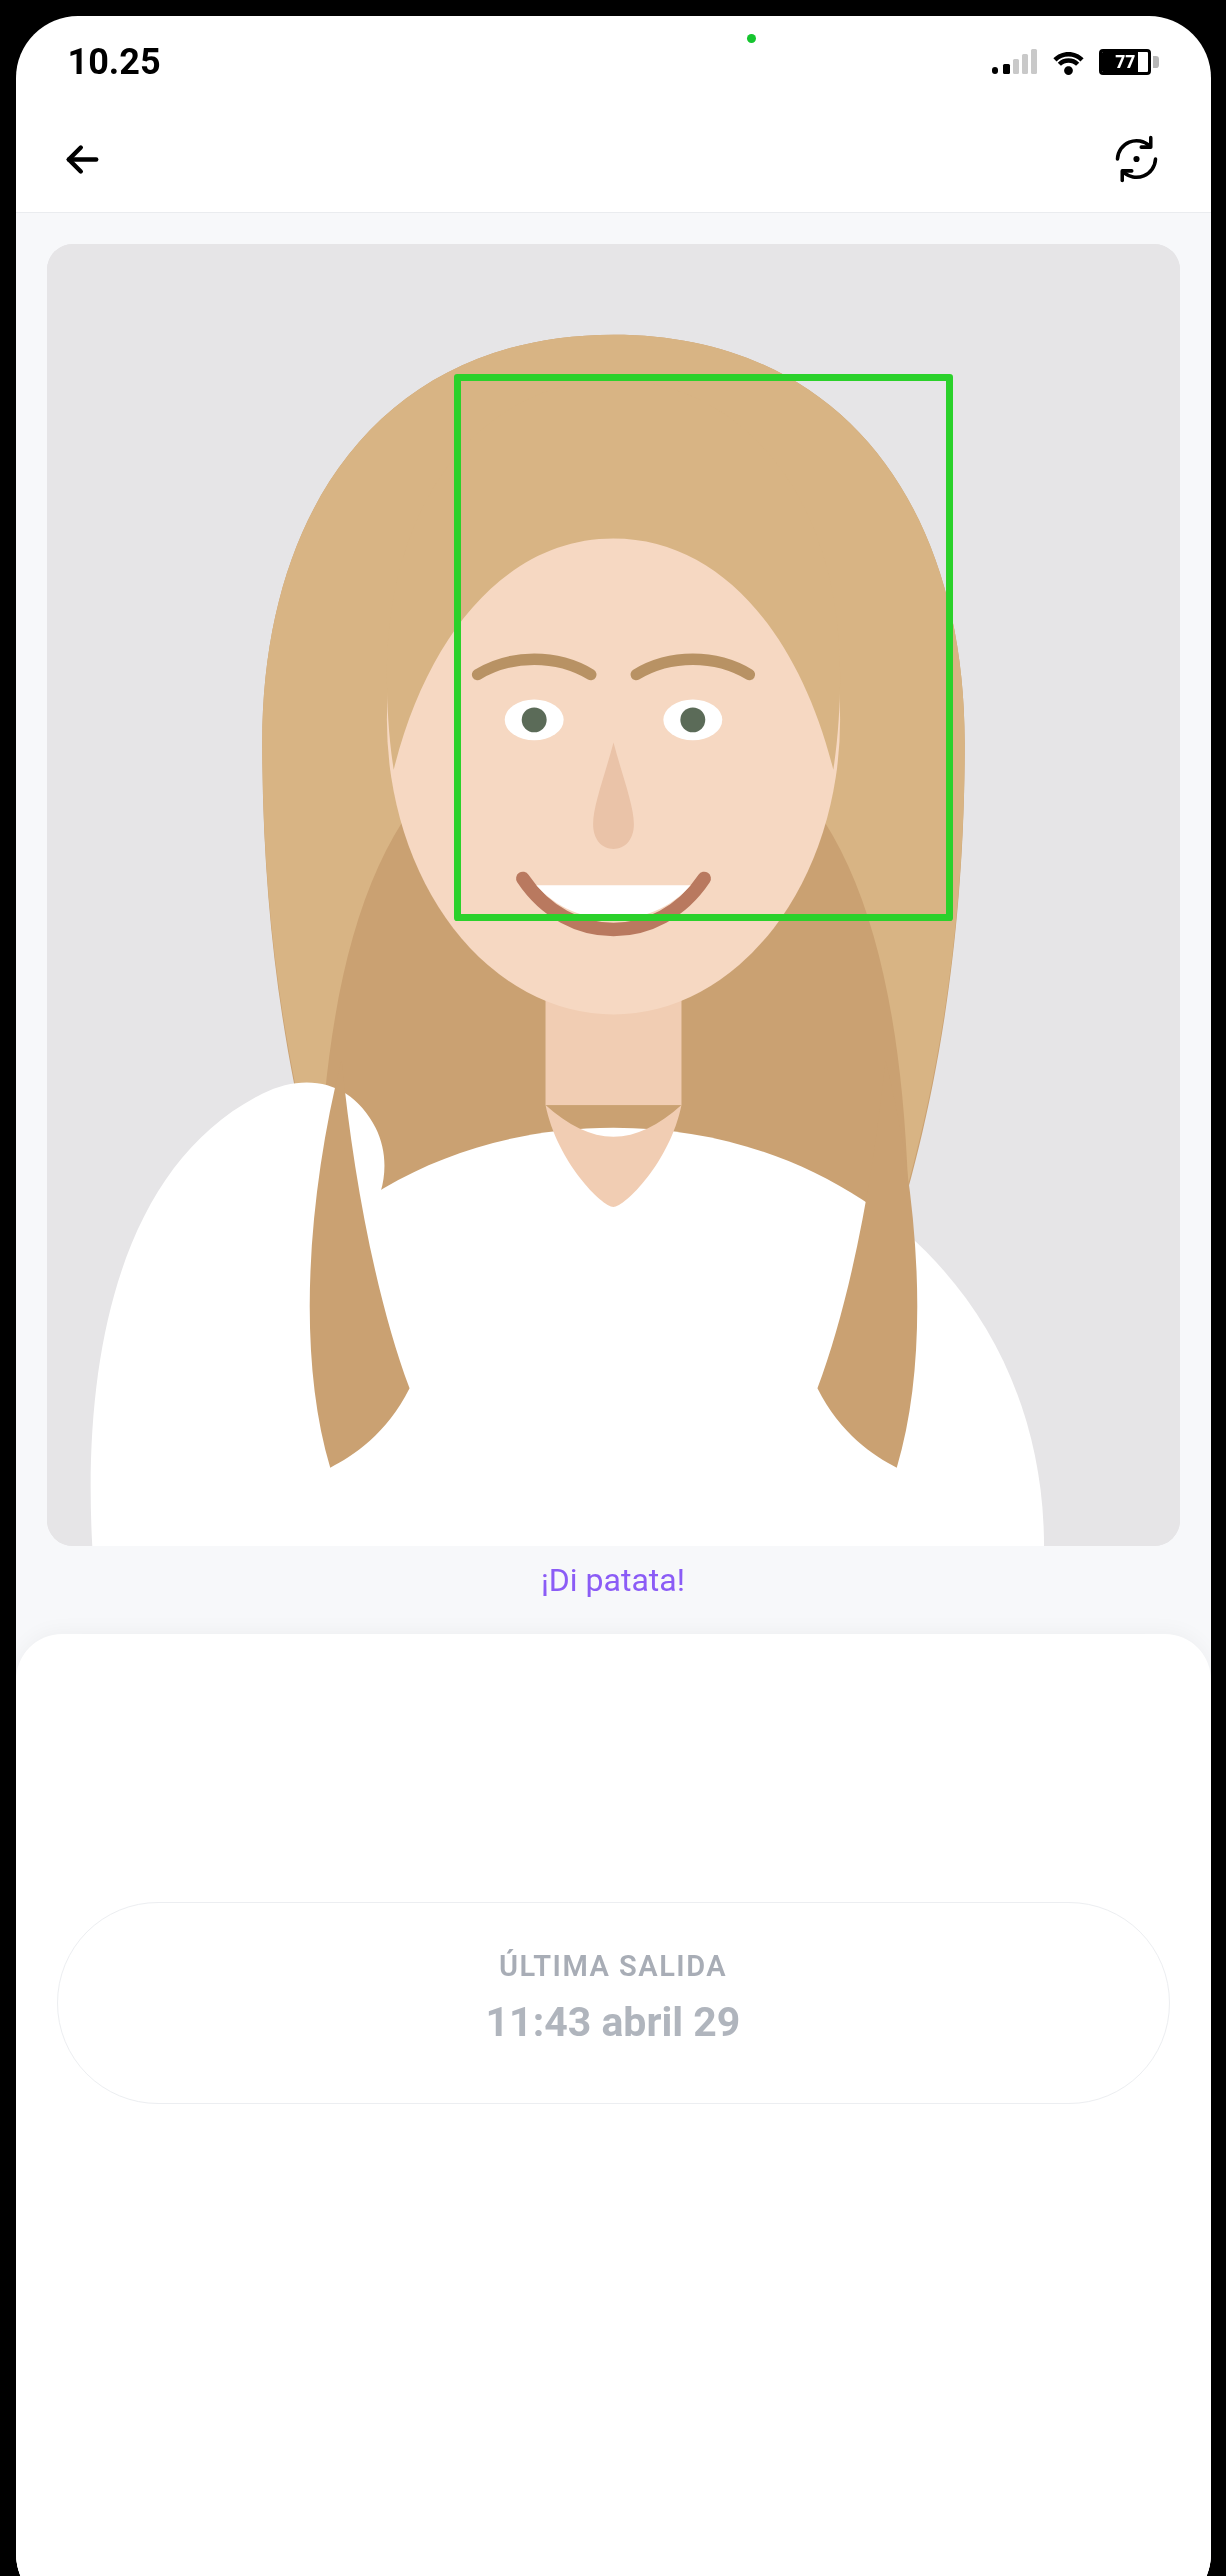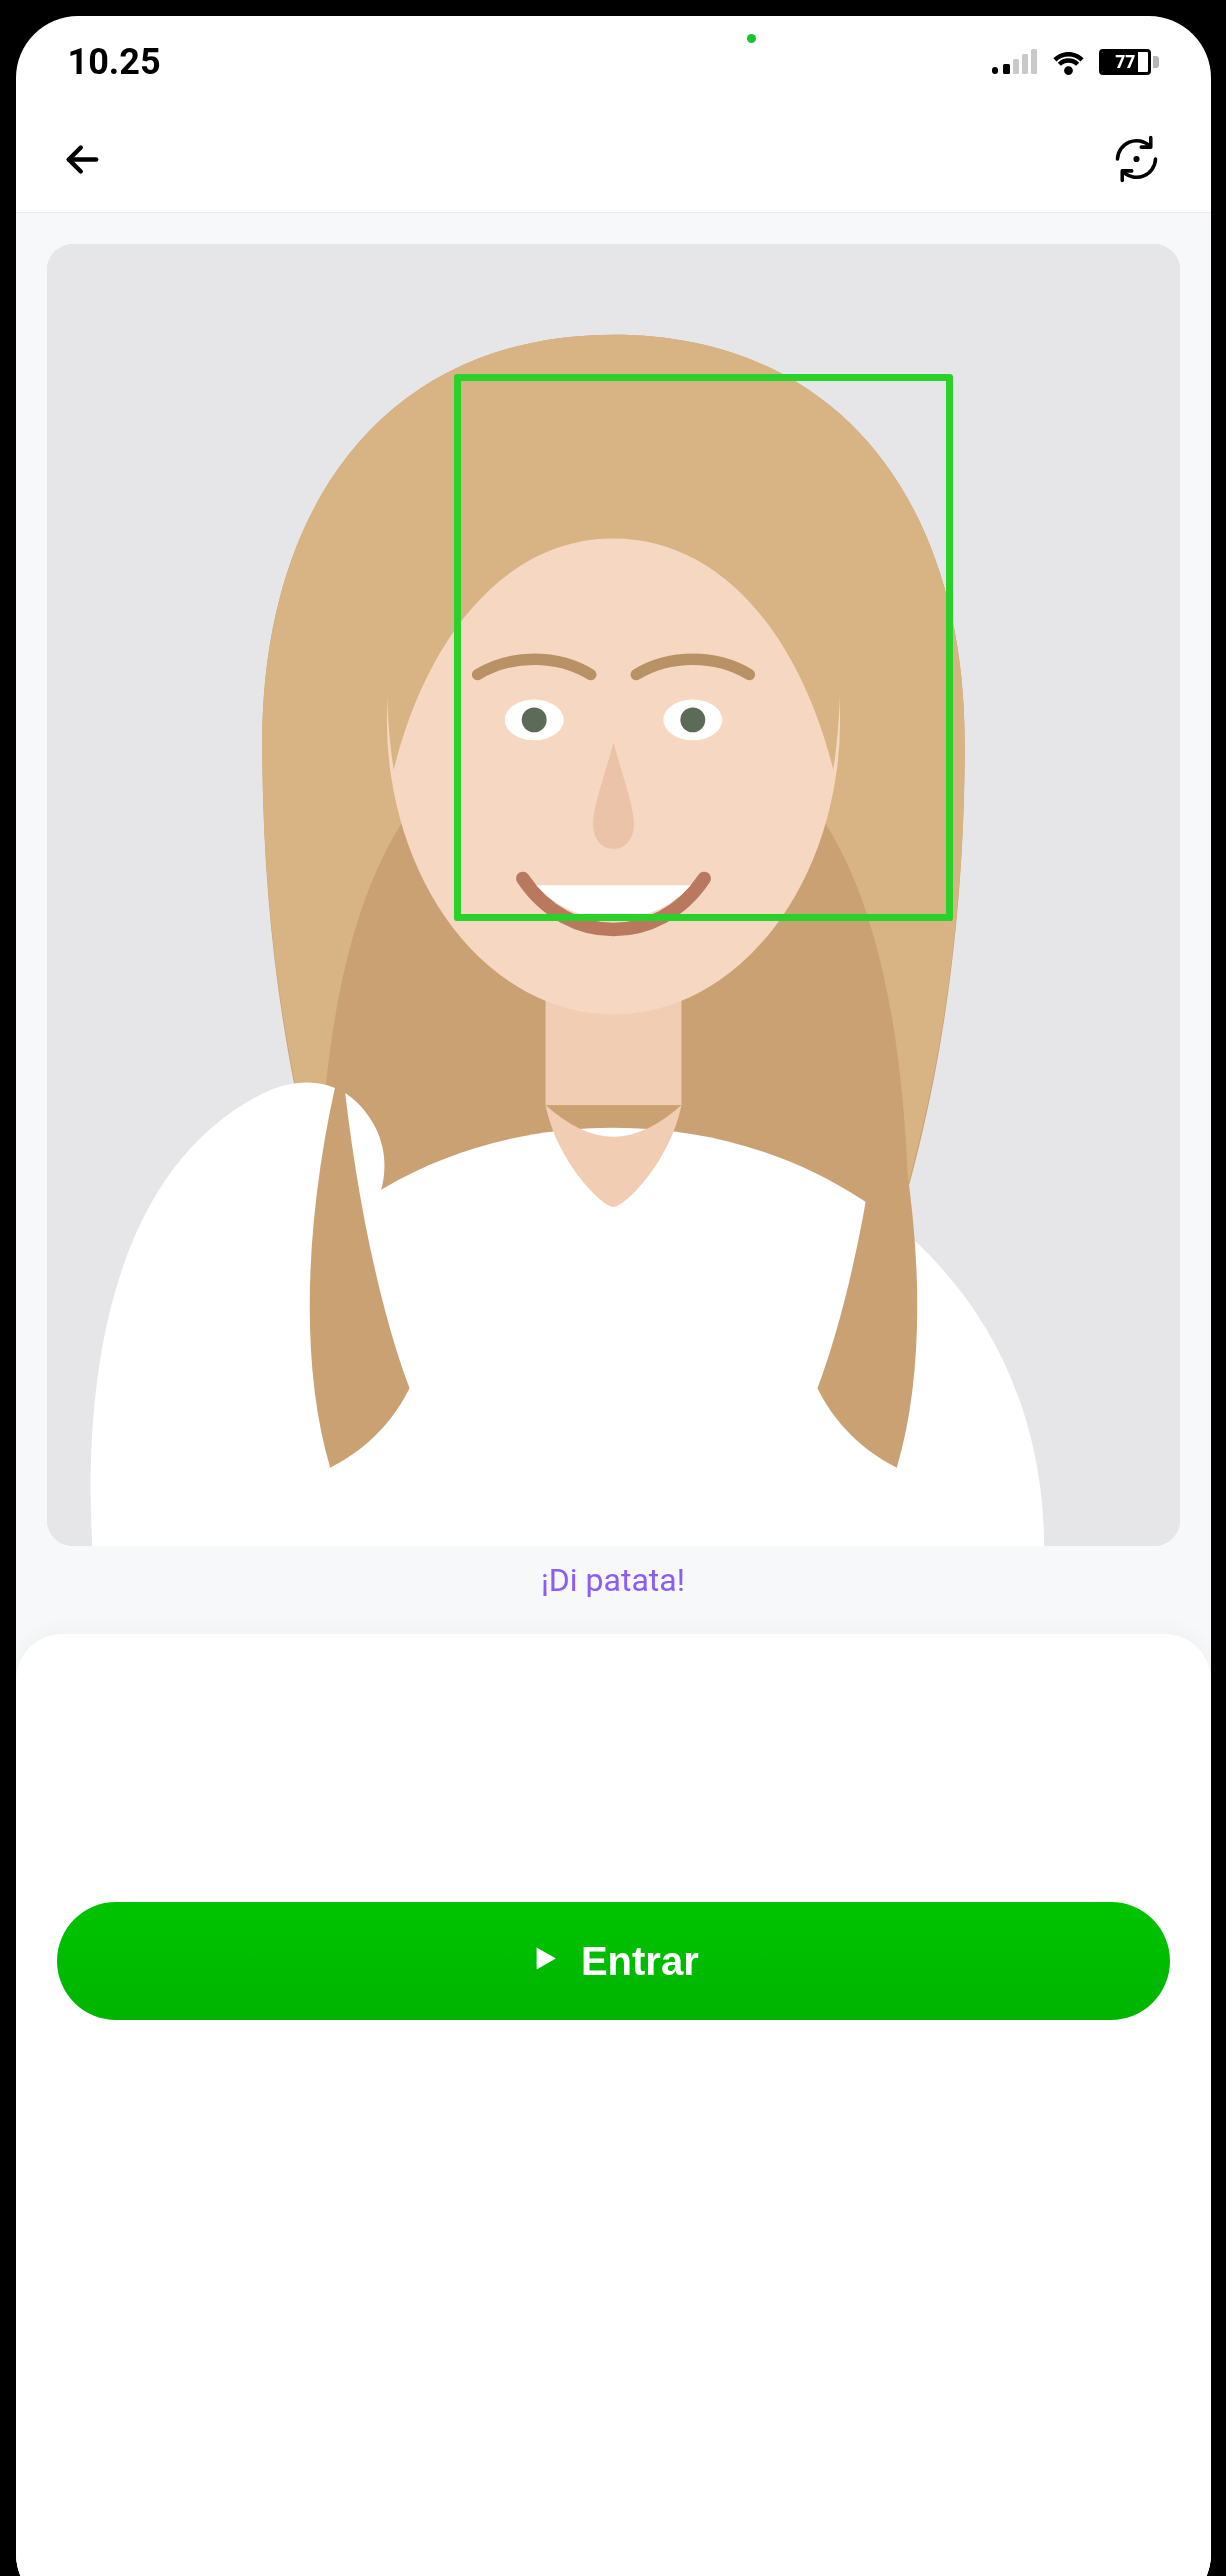--- a/index.html
+++ b/index.html
@@ -265,26 +265,22 @@
               <path d="M260 720c-30 120-40 260-10 360 20-10 50-30 70-70-30-80-50-190-60-290z" fill="#caa172"></path>
               <path d="M740 720c30 120 40 260 10 360-20-10-50-30-70-70 30-80 50-190 60-290z" fill="#caa172"></path>
             </svg>
           </div>
           <div class="face-box"></div>
         </div>
         <div class="caption">¡Di patata!</div>
       </div>
 
       <div class="sheet">
-        <button class="cta">
-          <span>
-            <svg viewBox="0 0 24 24">
-                <path d="M7 4l14 8-14 8z"></path>
-              </svg>
-          </span>
-          <span>Entrar</span>
-        </button>
+        <div class="pill">
+          <div class="label">ÚLTIMA SALIDA</div>
+          <div class="value">11:43 abril 29</div>
+        </div>
       </div>
     </div>
 
   </div>
 </div>
 
 
 </body></html>

